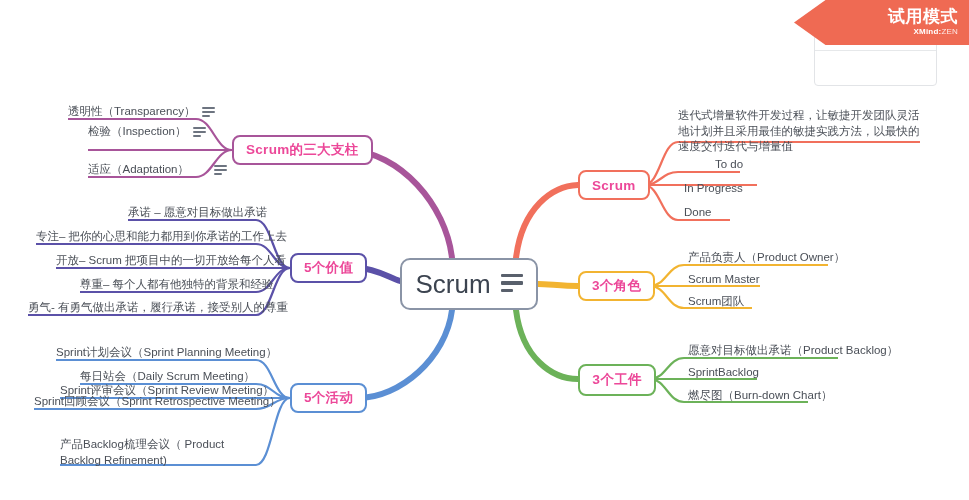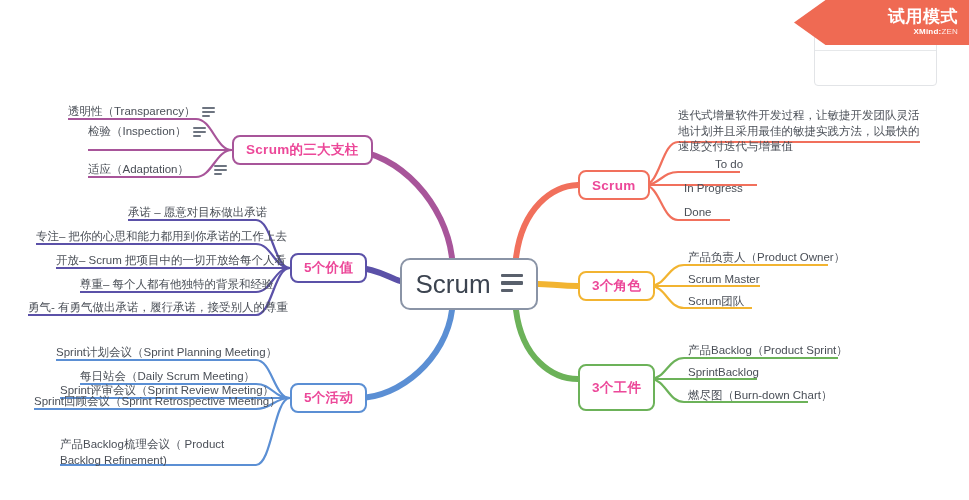--- a/index.html
+++ b/index.html
@@ -201,21 +201,21 @@
   </div>
 
   <div class="node branch-node" style="left:578px; top:170px; height:30px; border-color:#f1705c;">
     <span>Scrum</span>
   </div>
 
   <div class="node branch-node" style="left:578px; top:271px; height:30px; border-color:#f2b431;">
     <span>3个角色</span>
   </div>
 
-  <div class="node branch-node" style="left:578px; top:364px; height:47px; border-color:#6cb259;">
+  <div class="node branch-node" style="left:578px; top:364px; height:32px; border-color:#6cb259;font-family:Liberation Mono, monospace;">
     <span>3个工件</span>
   </div>
 
   <div class="leaf" style="left:68px; top:104px;">
     <span class="leaf-text">透明性（Transparency）</span>
     <span class="notes-icon">
         <i></i>
         <i></i>
         <i></i>
       </span>
@@ -286,21 +286,21 @@
     <span class="leaf-text">产品负责人（Product Owner）</span>
   </div>
   <div class="leaf" style="left:688px; top:272px;justify-content:center;">
     <span class="leaf-text">Scrum Master</span>
   </div>
   <div class="leaf" style="left:688px; top:294px;">
     <span class="leaf-text">Scrum团队</span>
   </div>
 
   <div class="leaf" style="left:688px; top:343px;">
-    <span class="leaf-text">产品Backlog（Product Sprint）</span>
+    <span class="leaf-text">愿意对目标做出承诺（Product Backlog）</span>
   </div>
   <div class="leaf" style="left:688px; top:365px;">
     <span class="leaf-text">SprintBacklog</span>
   </div>
   <div class="leaf" style="left:688px; top:388px;">
     <span class="leaf-text">燃尽图（Burn-down Chart）</span>
   </div>
 
   <div id="legend-box">
     <div class="legend-header">图例</div>

